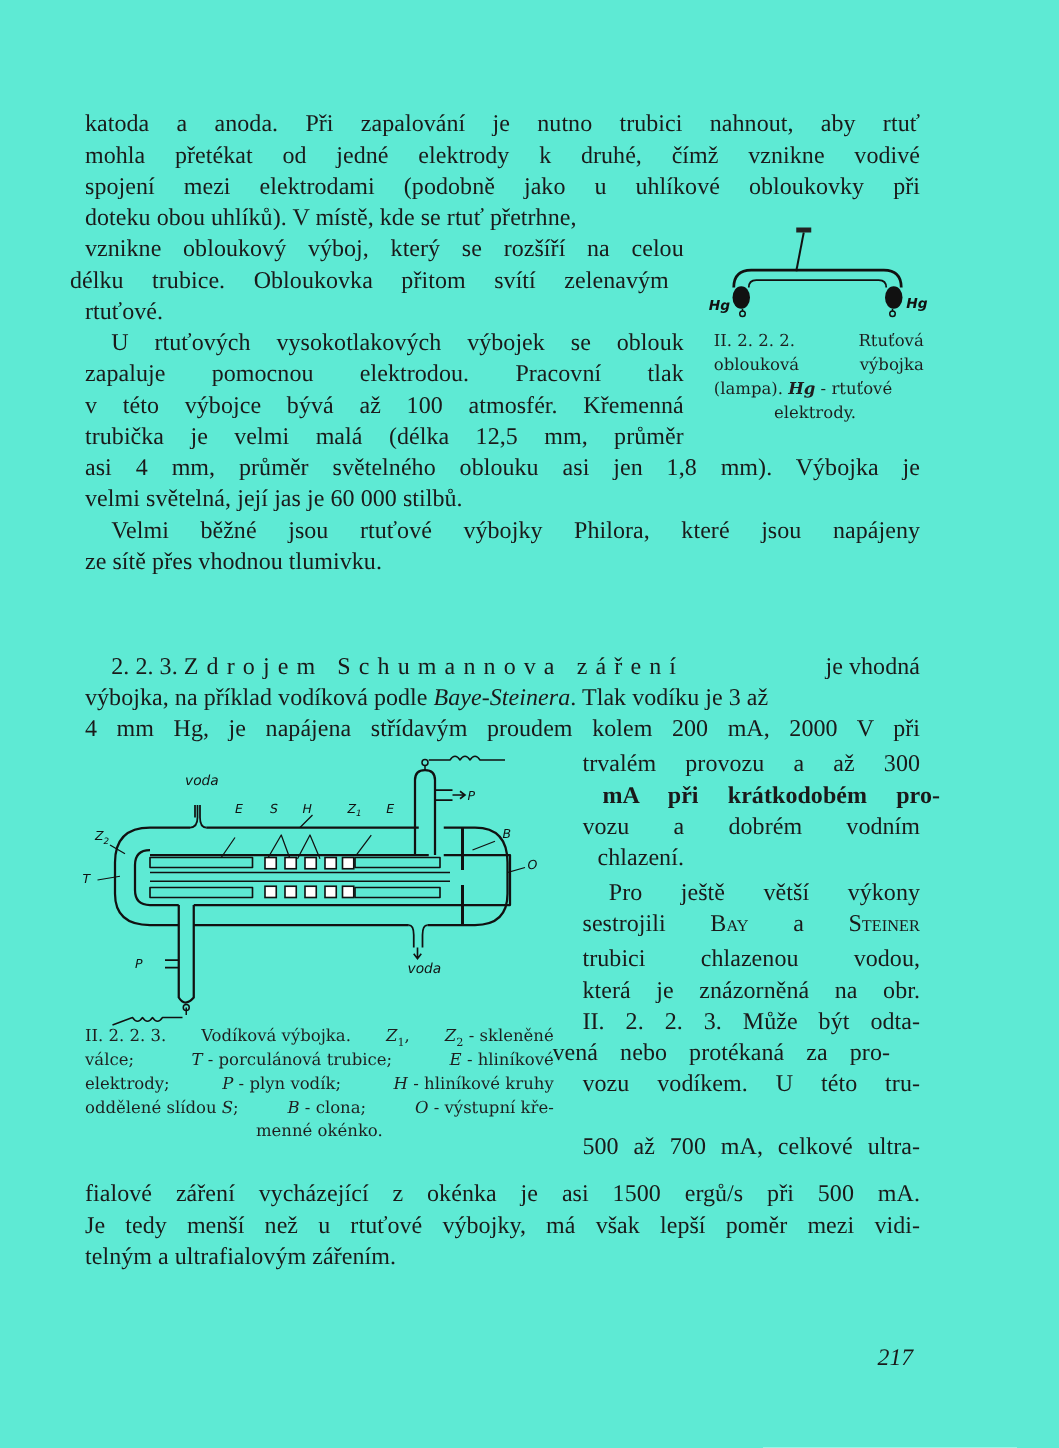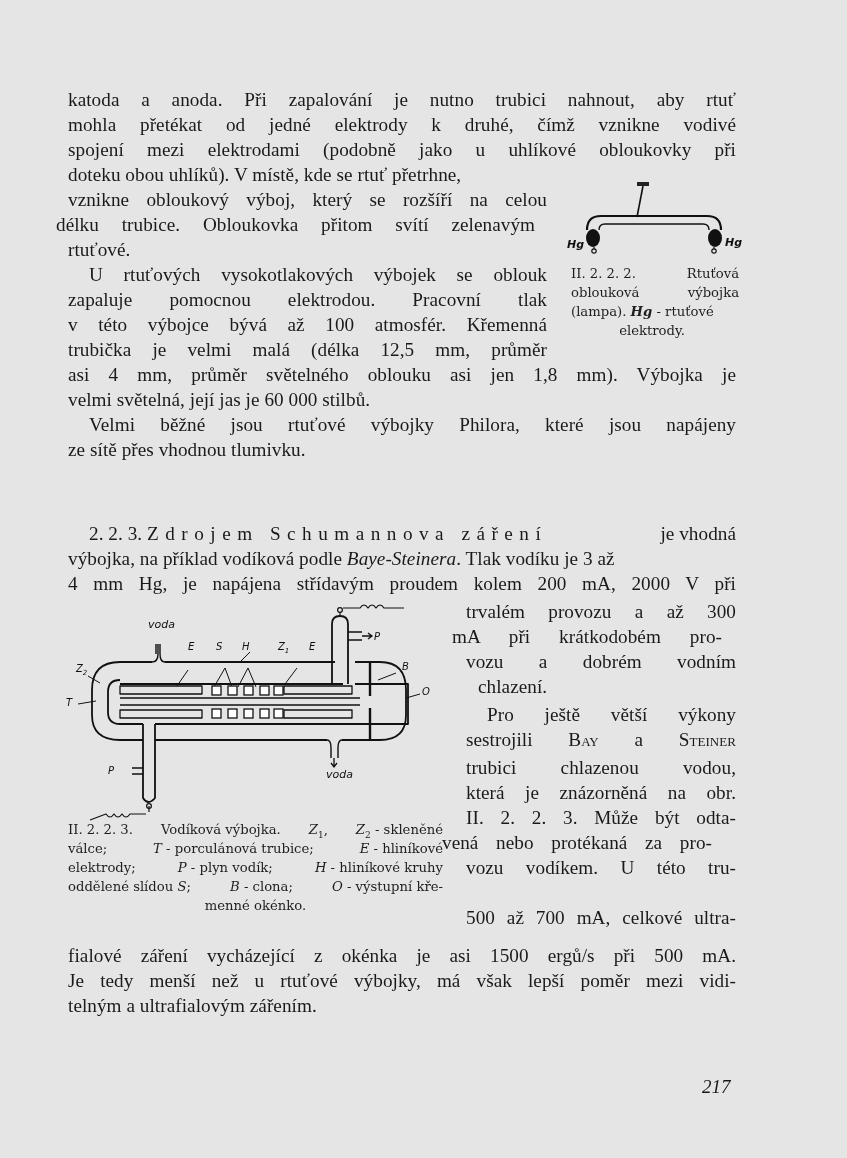--- a/index.html
+++ b/index.html
@@ -1,18 +1,18 @@
 <!DOCTYPE html>
 <html><head>
 <meta charset="utf-8">
 <style>
   html, body { margin: 0; padding: 0; background: #ffffff; }
   body { width: 847px; height: 1158px; position: relative; overflow: hidden;
          font-family: "DejaVu Serif", "Liberation Serif", serif; color: #1a1a1a; }
-  .page { position: absolute; left: 0; top: 0; width: 847px; height: 1158px; background: #e5e5e5; }
+  .page { position: absolute; left: 0; top: 0; width: 847px; height: 1158px; background: #5eead4; }
   .line { position: absolute; font-size: 19.2px; line-height: 24px; white-space: nowrap;
           font-family: "Liberation Serif", "DejaVu Serif", serif; letter-spacing: 0.05px; }
   .just { text-align: justify; text-align-last: justify; white-space: normal; overflow: hidden; height: 24px; }
   .cap { position: absolute; font-size: 13.2px; line-height: 19px; white-space: nowrap;
          font-family: "DejaVu Serif", "Liberation Serif", serif; color: #1e1e1e; }
   .cap.just { height: 19px; }
   .center { text-align: center; }
   .spaced { letter-spacing: 6.5px; }
   .sc { font-variant: small-caps; }
   .it { font-style: italic; }
@@ -77,21 +77,21 @@
     <span class="spaced">Zdrojem Schumannova záření</span>
     <span style="position:absolute; right:0;">je vhodná</span>
   </div>
   <div class="line" style="left:68px; top:547px;">
     <span>výbojka, na příklad vodíková podle</span>
     <span class="it">Baye-Steinera</span><span>. Tlak vodíku je 3 až</span>
   </div>
   <div class="line just" style="left:68px; top:572px; width:668px;">4 mm Hg, je napájena střídavým proudem kolem 200 mA, 2000 V při</div>
 
   <div class="line just" style="left:466px; top:600px; width:270px;">trvalém provozu a až 300</div>
-  <div class="line just" style="left:452px; top:625px; width:270px;">mA při krátkodobém pro-</div>
+  <div class="line just" style="left:482px; top:625px; width:270px;font-weight:bold;">mA při krátkodobém pro-</div>
   <div class="line just" style="left:466px; top:650px; width:270px;">vozu a dobrém vodním</div>
   <div class="line" style="left:478px; top:675px;">chlazení.</div>
   <div class="line just" style="left:487px; top:703px; width:249px;">Pro ještě větší výkony</div>
   <div class="line" style="left:466px; top:728px; width:270px; display:flex; justify-content:space-between;">
     <span>sestrojili</span>
     <span class="sc">Bay</span>
     <span>a</span>
     <span class="sc">Steiner</span>
   </div>
   <div class="line just" style="left:466px; top:756px; width:270px;">trubici chlazenou vodou,</div>

